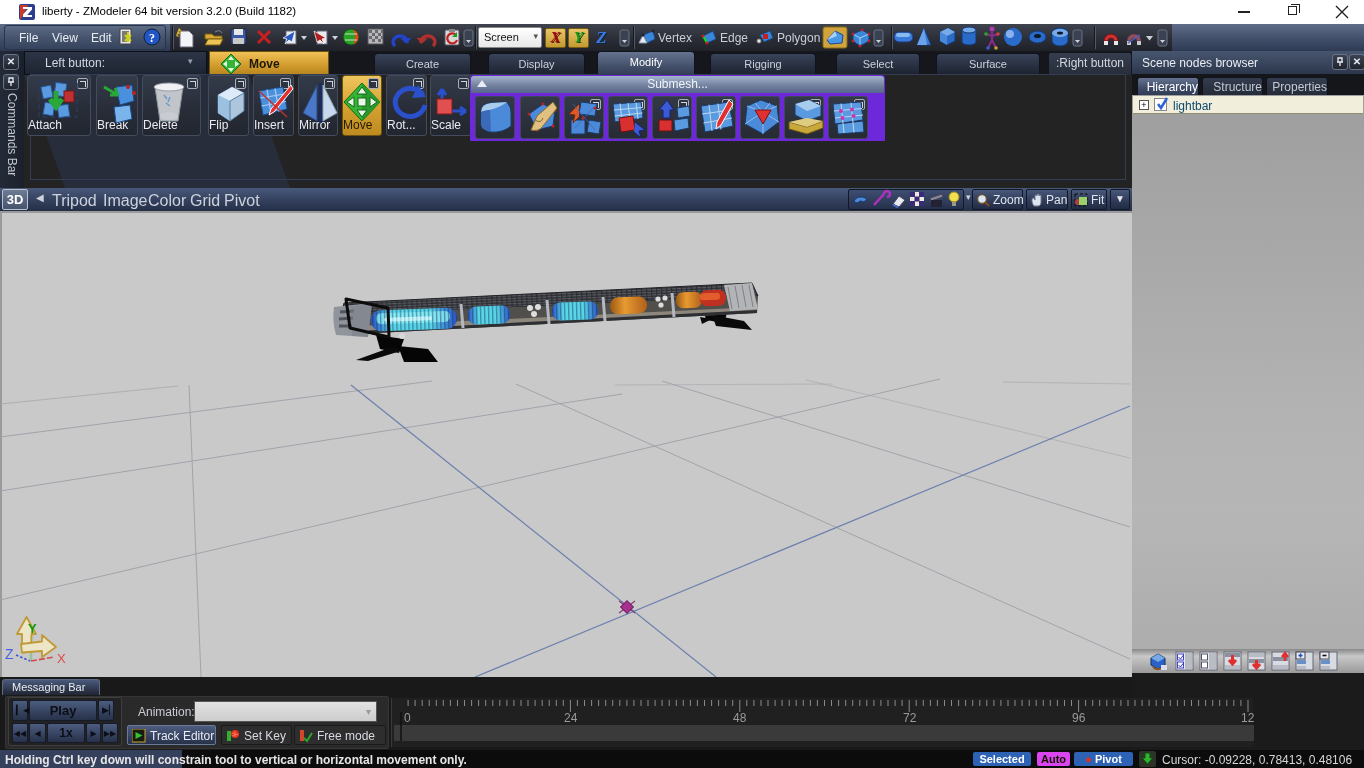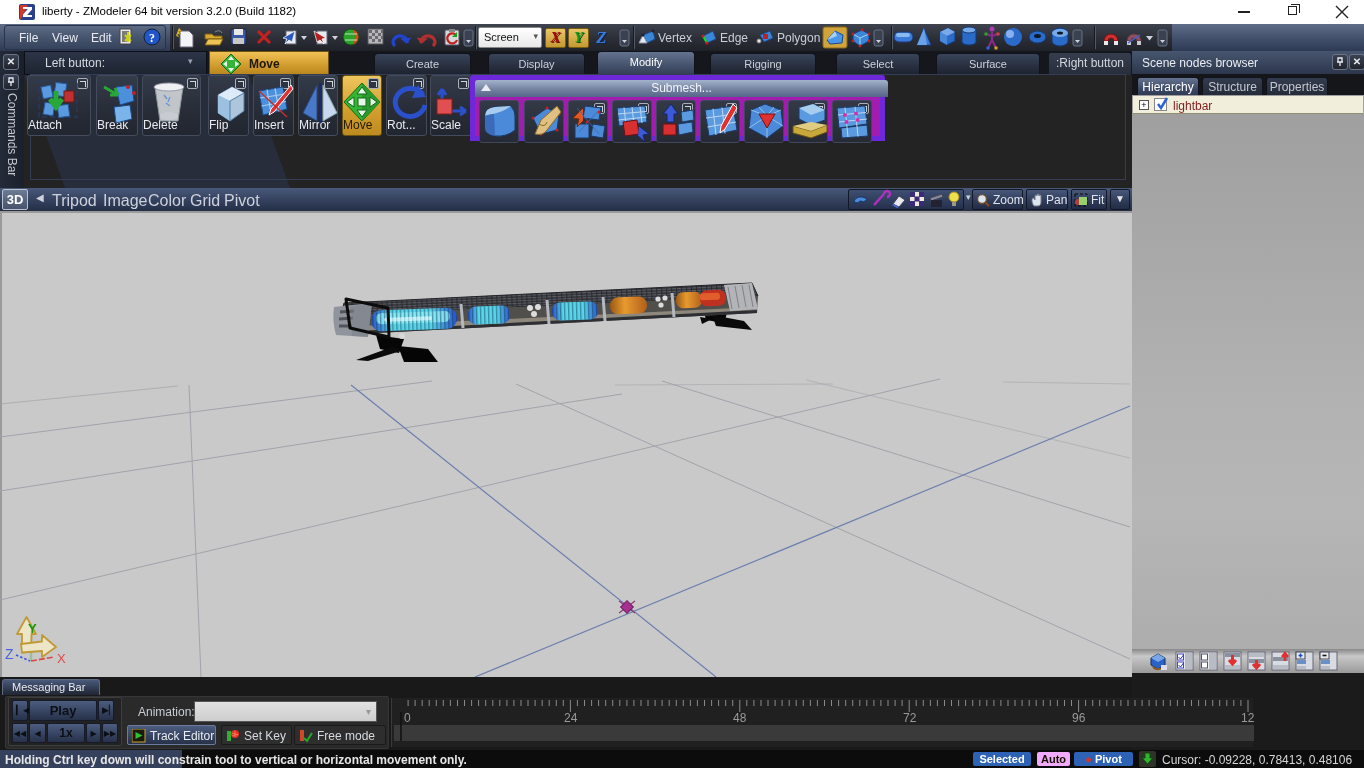--- a/index.html
+++ b/index.html
@@ -27,35 +27,35 @@
 #leftstrip .vtxt{left:19px;top:42px;color:#c3c7cf;font-size:12px;white-space:nowrap;transform:rotate(90deg);transform-origin:0 0}
 .sqbtn{width:16px;height:16px;background:linear-gradient(#3a4252,#20242e);border:1px solid #6b7487;border-radius:3px;color:#e8ecf2;text-align:center;line-height:14px;font-size:10px;font-weight:bold}
 
 #cmdbar{left:24px;top:75px;width:1108px;height:113px;background:#232323}
 #cmdnavy{left:0;top:0;width:225px;height:113px;background:#272d3a;transform:skewX(20deg);transform-origin:0 0}
 .bigbtn{top:0;height:61px;background:linear-gradient(#343b49,#272c37 60%,#22262f);border:1px solid #434b5c;border-radius:3px;color:#e9ebf0;font-size:12px}
 .bigbtn .lbl{position:absolute;bottom:3px;left:0;right:0;text-align:left}
 .bigsel{background:linear-gradient(#eec65e,#d4a02f 55%,#bd8b20);border:1px solid #6d5310;color:#221a06}
 .pop{position:absolute;top:2px;right:2px;width:11px;height:11px;background:#2e3440;border:1px solid #a8aeba;border-radius:2px}
 .pop:after{content:"";position:absolute;left:2px;top:2px;width:5px;height:5px;border-top:1px solid #cfd4dd;border-right:1px solid #cfd4dd}
-#submesh{left:446px;top:0;width:415px;height:66px;background:#a21caf;border:5px solid #6d28d9;border-radius:3px 3px 0 0}
+#submesh{left:446px;top:0;width:415px;height:66px;background:#6d28d9;border:1px solid #6d28d9;border-radius:3px 3px 0 0}
 #submeshhdr{left:0;top:0;width:413px;height:17px;background:linear-gradient(#a3b3cd,#74829f 55%,#55648a);border-radius:3px 3px 0 0;color:#f2f5fa;font-size:12px;text-align:center;line-height:16px}
 .subbtn{top:20px;width:40px;height:43px;background:linear-gradient(#333946,#262a34);border:1px solid #40475a;border-radius:3px}
 
 #vptb{left:0;top:188px;width:1132px;height:23px;background:linear-gradient(#49597a,#33405d 55%,#242e46)}
 #vptb3d{left:2px;top:1px;width:26px;height:21px;background:linear-gradient(#6d7b95,#47536d);border:1px solid #b9c1cf;border-radius:2px;color:#fff;font-weight:bold;font-size:13px;text-align:center;line-height:20px}
 .vpmenu{top:4px;color:#cdd2dc;font-size:16px}
 .vpbtn{top:1px;height:21px;background:linear-gradient(#48587a,#2e3a57 60%,#222c44);border:1px solid #121826;border-radius:2px;color:#dfe4ec;font-size:12px}
 
 #viewport{left:0;top:211px;width:1132px;height:466px;background:#c9c9c9;box-shadow:inset 2px 2px 0 #9a9a9a}
 
 #rpanel{left:1132px;top:51px;width:232px;height:717px;background:#1b1b1b}
 #rphdr{left:0;top:0;width:232px;height:38px;background:linear-gradient(#47566f,#2c374c 60%,#1e2734);color:#e9edf3;font-size:12px}
 #rptabs{left:0;top:23px;width:232px;height:21px;background:#15161a}
-.rtab{top:3px;height:20px;background:linear-gradient(#333c4e,#232936);border:1px solid #10131b;border-bottom:none;border-radius:3px 3px 0 0;color:#c3c8d1;font-size:12px;text-align:center;line-height:19px}
+.rtab{top:3px;height:20px;background:linear-gradient(#333c4e,#232936);border:1px solid #10131b;border-bottom:none;border-radius:3px 3px 0 0;color:#c3c8d1;font-size:12px;text-align:right;line-height:19px}
 .rtabsel{background:linear-gradient(#64738f,#3b4863 60%,#2d3850);color:#fff}
 #rplist{left:0;top:44px;width:232px;height:554px;background:linear-gradient(180deg,#9e9e9e,#b2b2b2 55%,#b6b6b6 75%,#adadad)}
 #lightbarrow{left:1px;top:1px;width:230px;height:18px;background:#f1eedc;border-bottom:1px solid #908e6e}
 #rpicons{left:0;top:598px;width:232px;height:24px;background:linear-gradient(#888,#c8c8c8 30%,#9a9a9a)}
 
 #msgrow{left:0;top:677px;width:1132px;height:18px;background:#191919}
 #msgtab{left:2px;top:2px;width:98px;height:16px;background:linear-gradient(#4a5a7c,#2b3346 70%,#202633);border:1px solid #5d6a84;border-bottom:none;border-radius:3px 3px 0 0;color:#e8ecf2;font-size:11px}
 #animpanel{left:0;top:695px;width:1132px;height:55px;background:#191919}
 #animinner{left:5px;top:1px;width:384px;height:53px;background:#2a2a2a;border:1px solid #353535;border-radius:2px}
 .pbtn{background:linear-gradient(#4d5d7f,#35425f 60%,#273149);border:1px solid #151b29;border-radius:2px;color:#0b0e14;text-align:center}
@@ -743,21 +743,21 @@
     <div class="abs rtab" style="left:70px;width:61px">Structure</div>
     <div class="abs rtab" style="left:134px;width:62px">Properties</div>
   </div>
   <div class="abs" id="rplist">
     <div class="abs" id="lightbarrow">
       <div class="abs" style="left:6px;top:4px;width:10px;height:10px;background:#fff;border:1px solid #555;color:#000;font-size:9px;line-height:8px;text-align:center">+</div>
       <div class="abs" style="left:21px;top:2px;width:13px;height:13px;background:#fff;border:1px solid #888"></div>
       <svg class="abs" style="left:22px;top:1px" width="14" height="14">
           <path d="M3 7 L6 11 L12 1" stroke="#2a62d8" stroke-width="2.5" fill="none"></path>
         </svg>
-      <span class="abs" style="left:40px;top:3px;color:#7f1d1d;font-size:12px">lightbar</span>
+      <span class="abs" style="left:40px;top:3px;color:#0c4a6e;font-size:12px">lightbar</span>
     </div>
   </div>
   <div class="abs" id="rpicons">
     <svg class="abs" style="left:5px;top:0" width="227" height="24">
       <g transform="translate(12,3)">
           <path d="M2 6 L9 2 L16 6 L16 13 L9 17 L2 13Z" fill="#2a62c8" stroke="#12305a"></path>
           <path d="M2 6 L9 2 L16 6 L9 10Z" fill="#78a8e8"></path>
           <path d="M4 15 q4 4 9 1" stroke="#8a5a2a" stroke-width="2" fill="none"></path>
           <rect x="12" y="13" width="6" height="5" fill="#dde"></rect>
         </g>
@@ -993,20 +993,20 @@
       </g>
       <path d="M9 2 v41" stroke="#111" stroke-width="1.5"></path>
     </svg>
   </div>
 </div>
 
 <div class="abs" id="statusbar">
   <div class="abs" style="left:0;top:0;width:182px;height:18px;background:#35405c"></div>
   <div class="abs" style="left:5px;top:3px">Holding Ctrl key down will constrain tool to vertical or horizontal movement only.</div>
   <div class="abs stbtn" style="left:973px;width:58px;background:#2e62b4;color:#fff">Selected</div>
-  <div class="abs stbtn" style="left:1037px;width:33px;background:#f0abfc;color:#161000">Auto</div>
+  <div class="abs stbtn" style="left:1037px;width:33px;background:#d946ef;color:#161000">Auto</div>
   <div class="abs stbtn" style="left:1074px;width:59px;background:#2e62b4;color:#fff"><span style="color:#e03020">●</span> Pivot</div>
   <svg class="abs" style="left:1139px;top:1px" width="17" height="16">
       <rect width="17" height="16" rx="2" fill="#2e3328"></rect>
       <path d="M8.5 13 L3 7 h3 V2 h5 v5 h3 z" fill="#30b430" stroke="#104a10"></path>
     </svg>
   <div class="abs" style="left:1162px;top:3px;font-weight:normal;color:#d6d6d6">Cursor: -0.09228, 0.78413, 0.48106</div>
 </div>
 
 </body></html>

